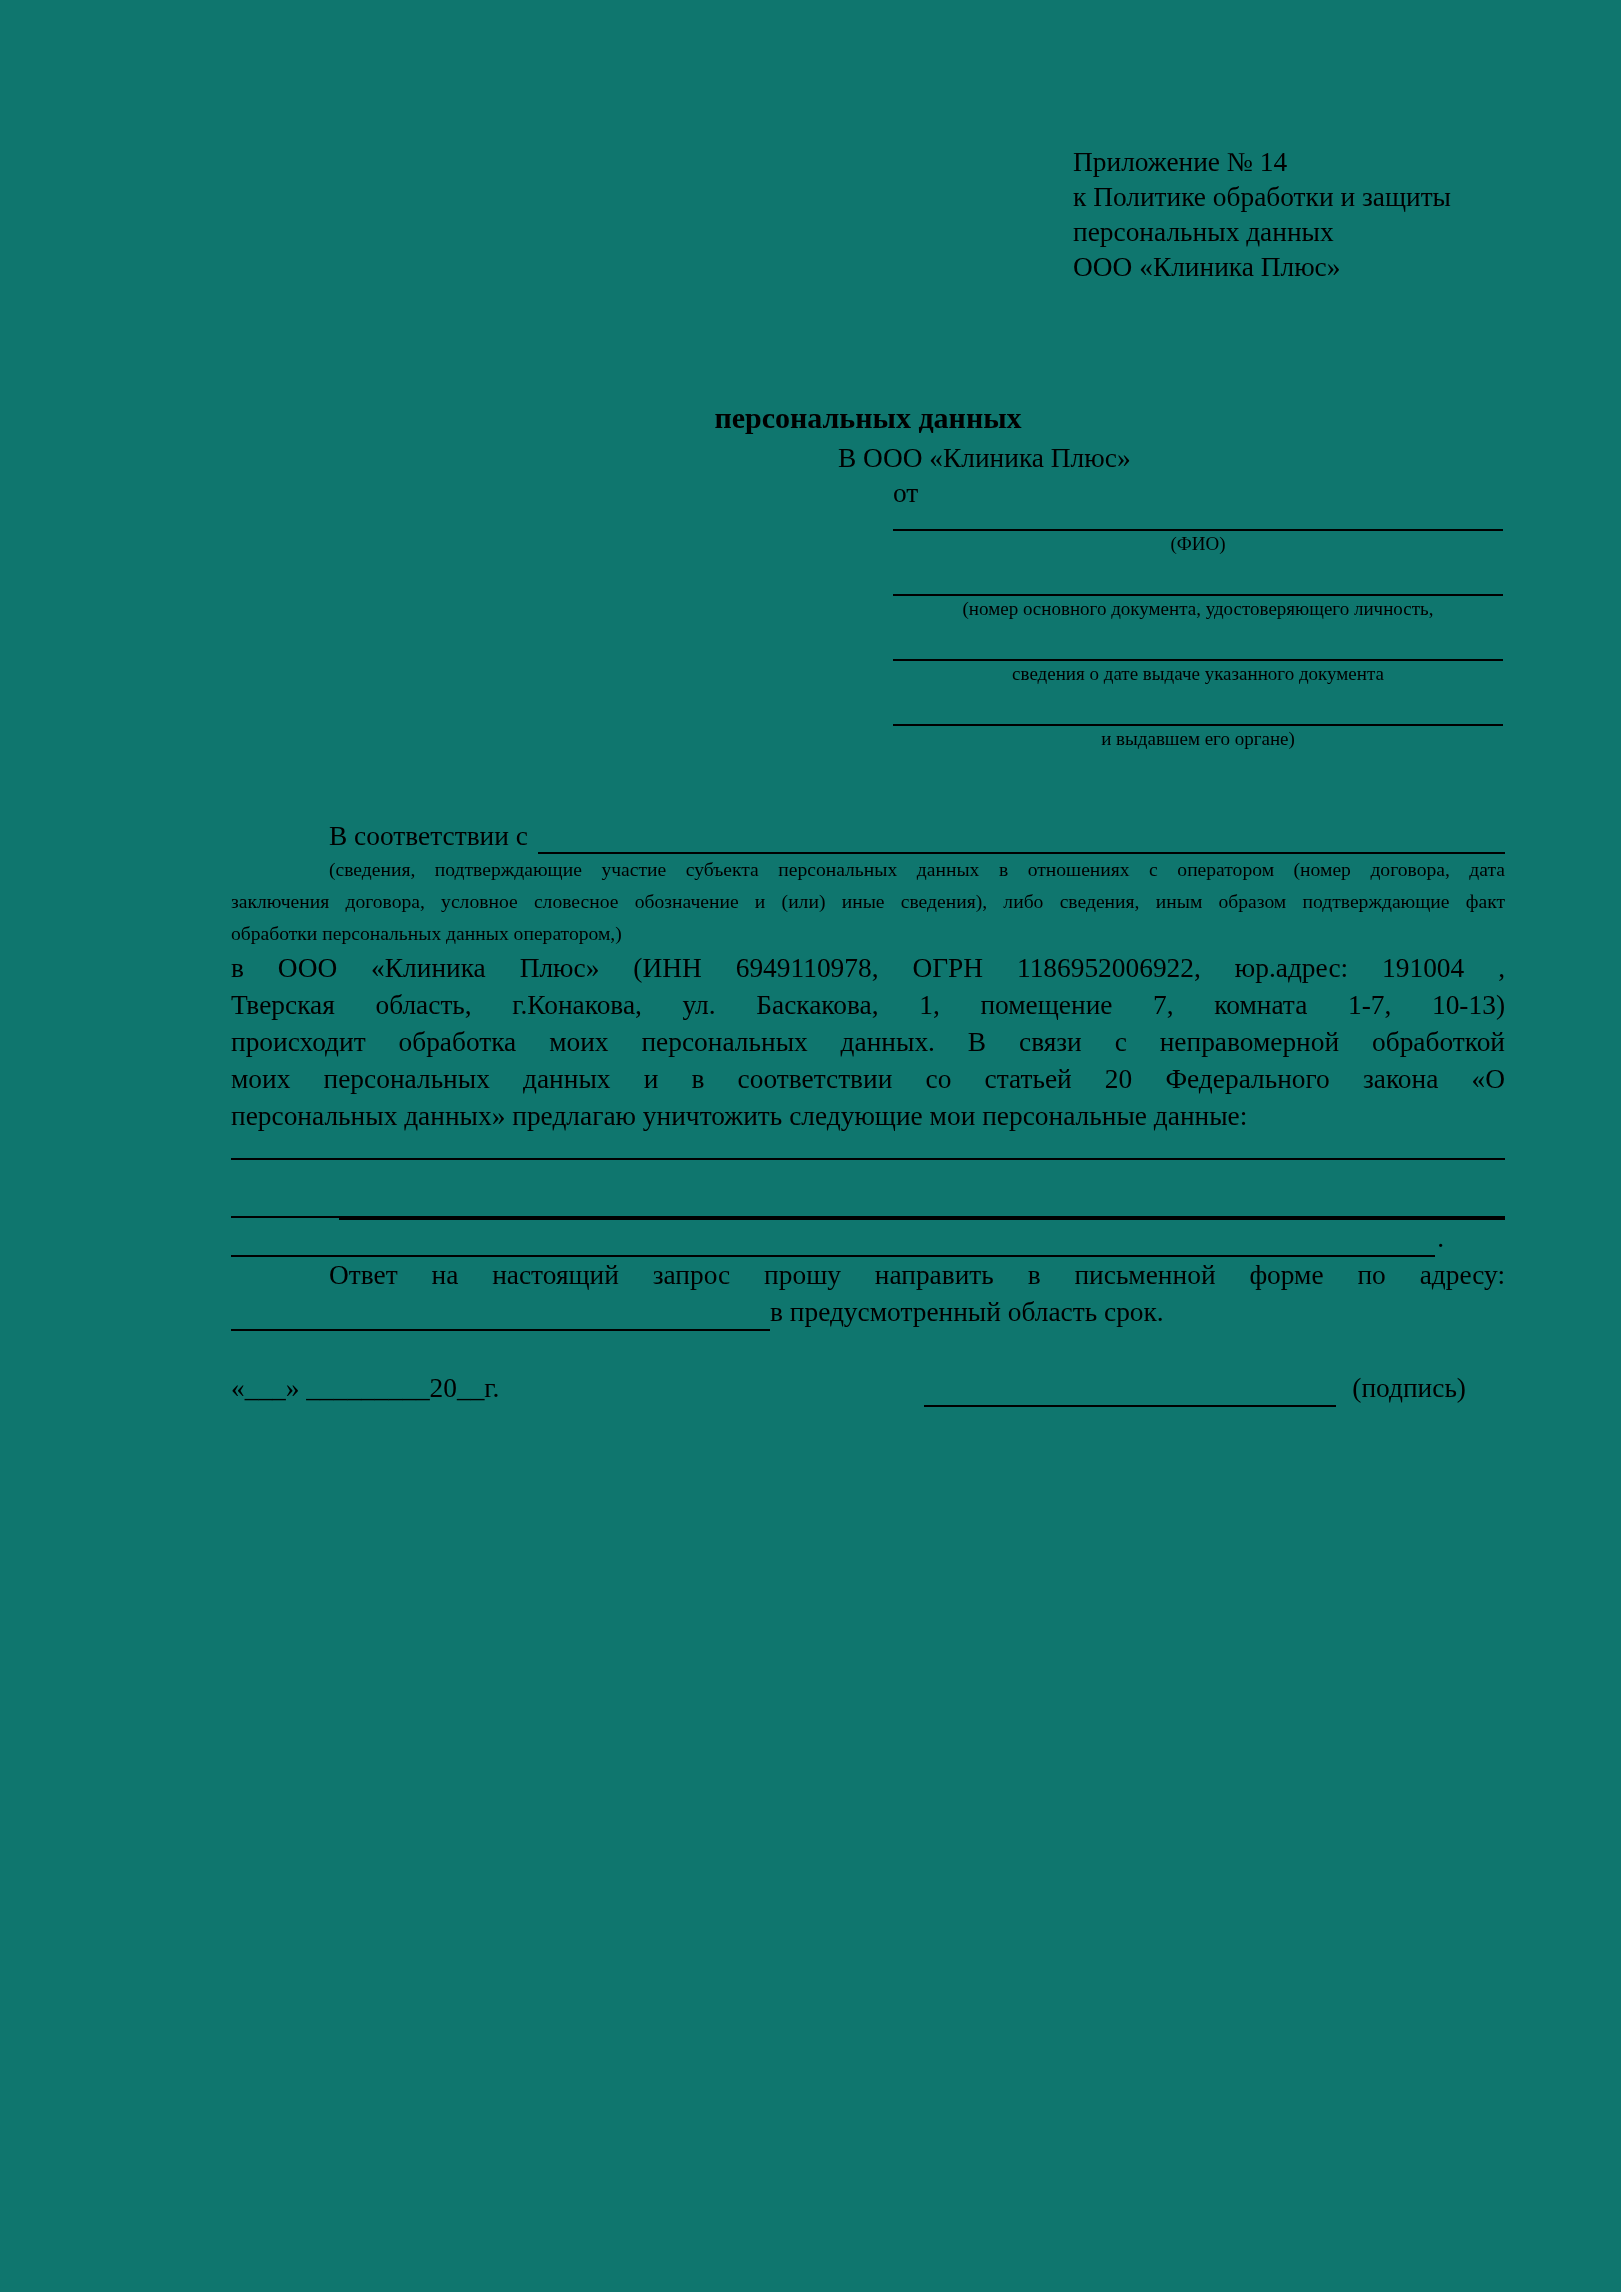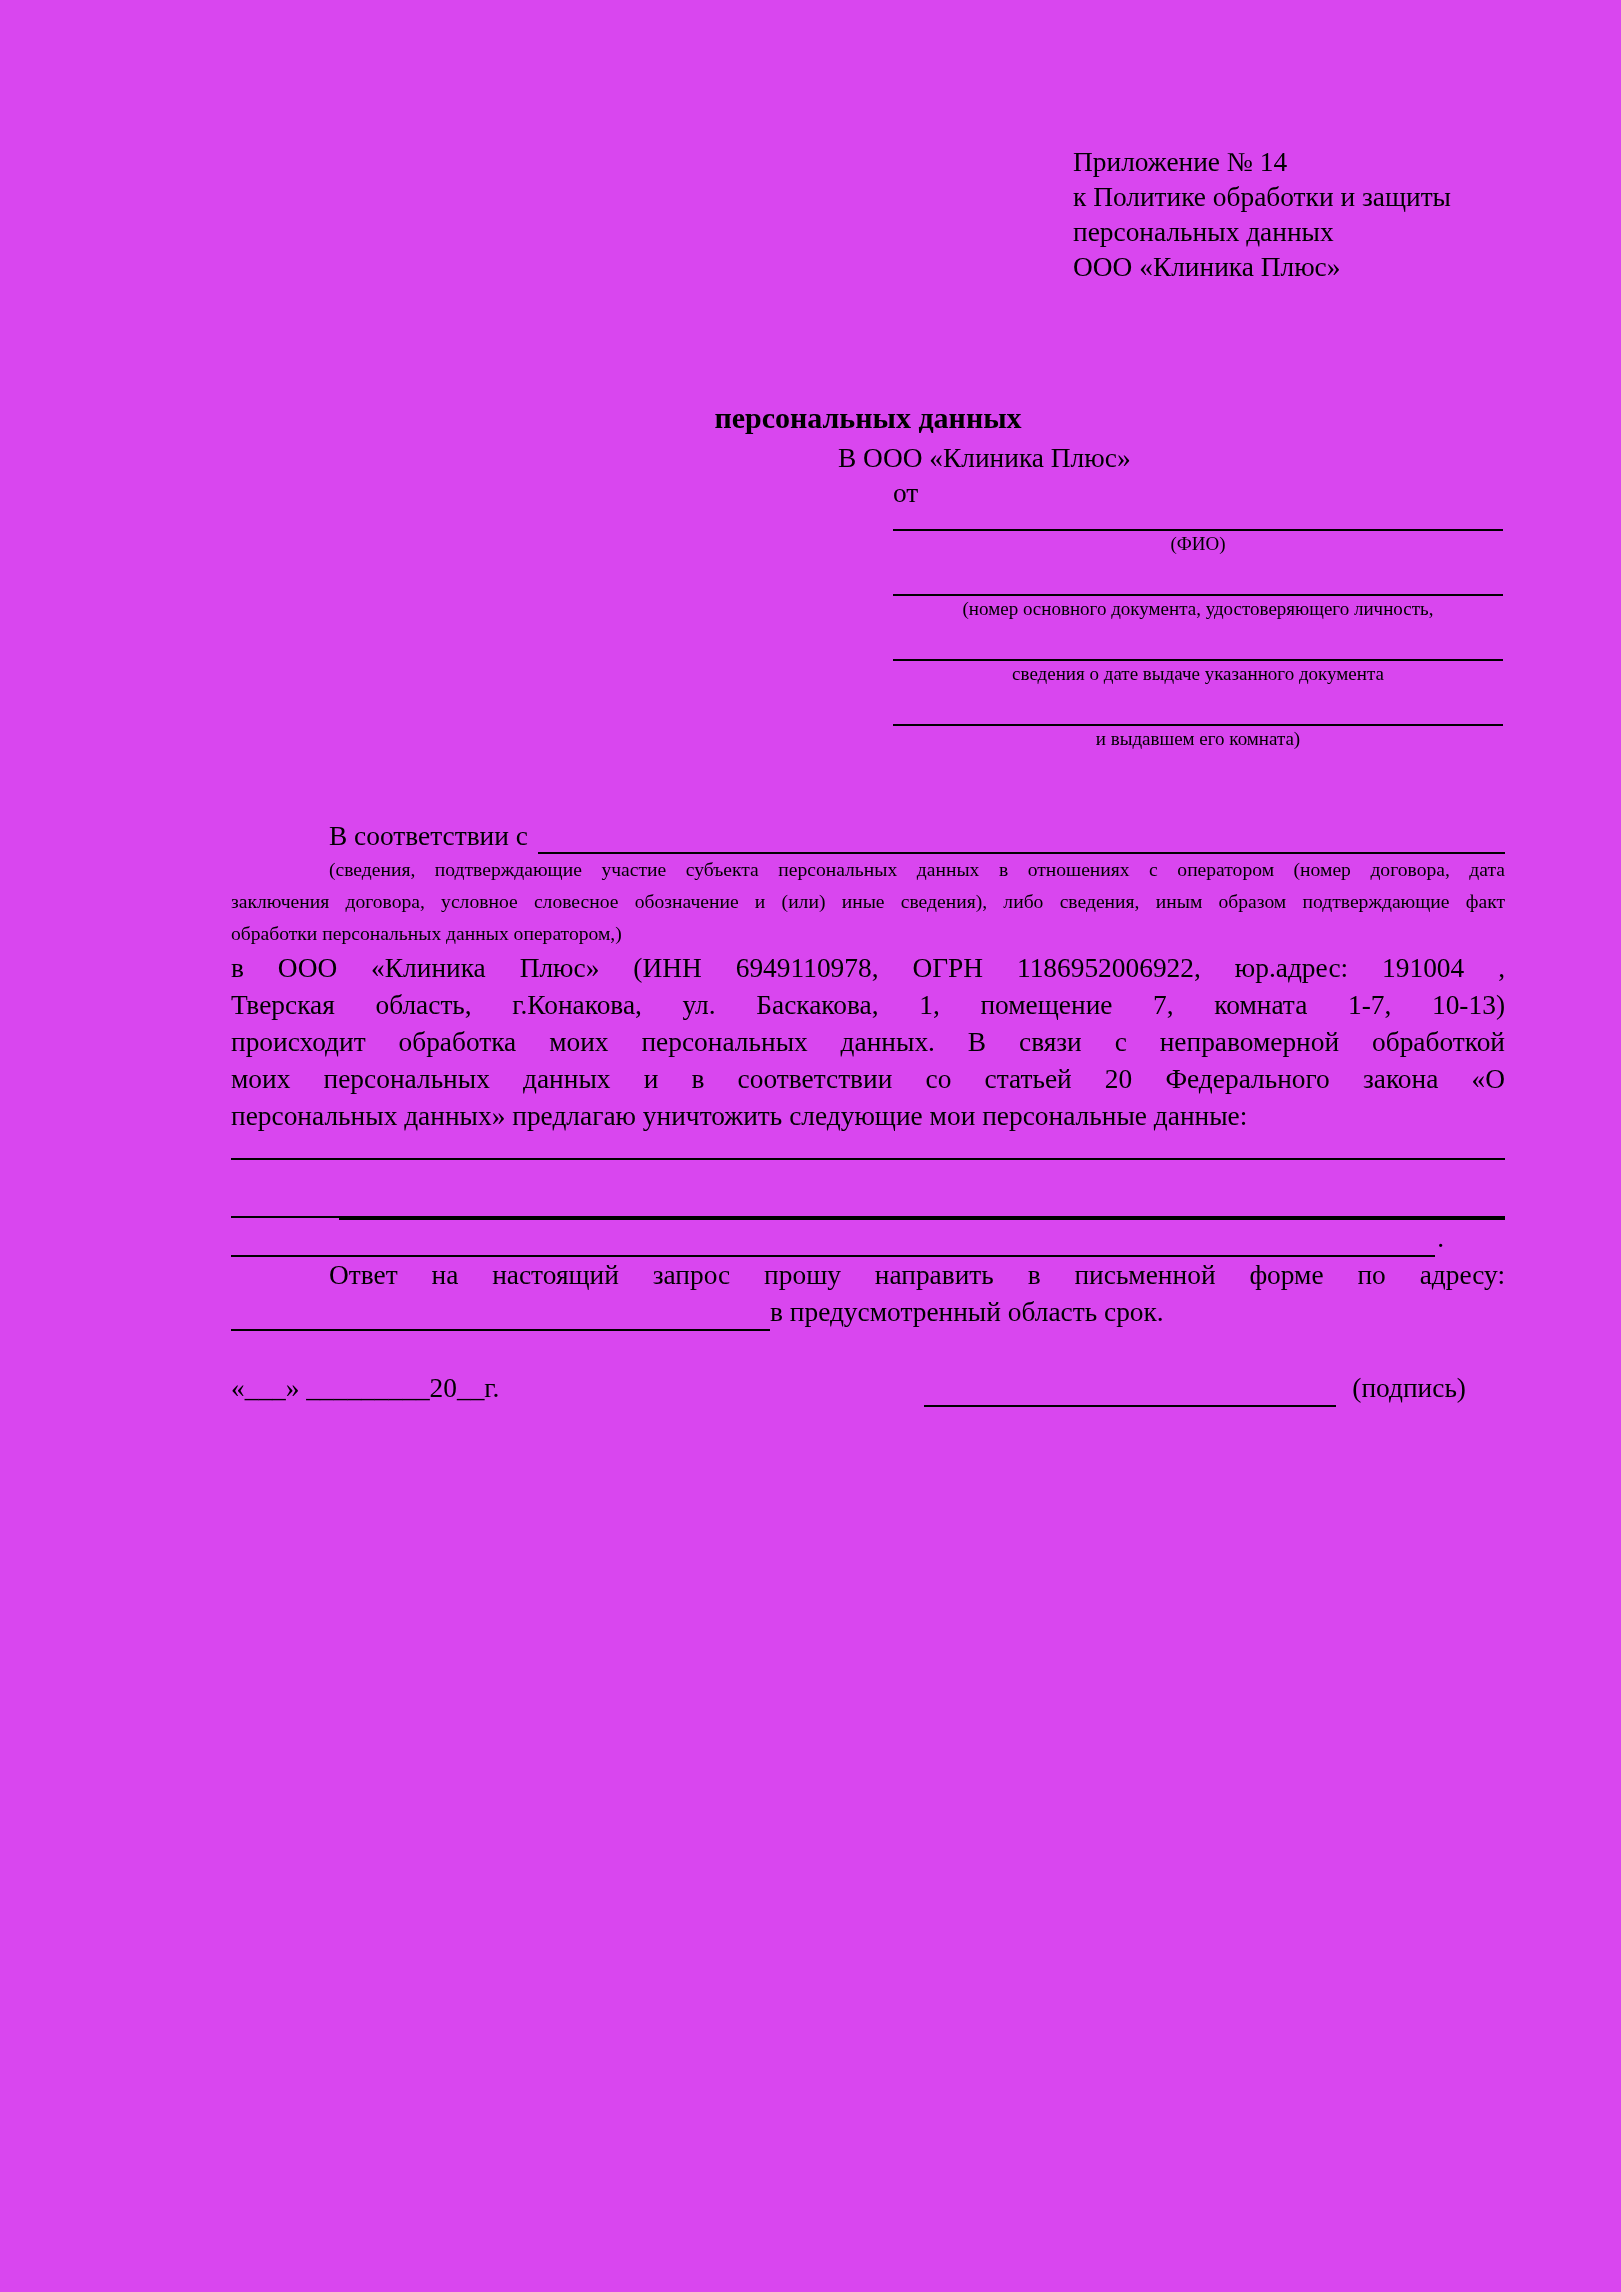--- a/index.html
+++ b/index.html
@@ -4,21 +4,21 @@
 <style>
   html, body {
     margin: 0;
     padding: 0;
     background: #ffffff;
   }
   .page {
     position: relative;
     width: 1621px;
     height: 2293px;
-    background: #d946ef;
+    background: #0f766e;
     box-sizing: border-box;
     padding: 145px 116px 0 231px;
     font-family: "Liberation Serif", "DejaVu Serif", serif;
     font-size: 27.4px;
     color: #000;
     overflow: hidden;
   }
   .content { width: 1274px; }
 
   
@@ -157,21 +157,21 @@
     <div class="field">
       <div class="field-line"></div>
       <div class="field-caption">(номер основного документа, удостоверяющего личность,</div>
     </div>
     <div class="field">
       <div class="field-line"></div>
       <div class="field-caption">сведения о дате выдаче указанного документа</div>
     </div>
     <div class="field">
       <div class="field-line"></div>
-      <div class="field-caption">и выдавшем его комната)</div>
+      <div class="field-caption">и выдавшем его органе)</div>
     </div>
 
     <div class="accordance">
       <span class="acc-label">В соответствии с</span>
       <span class="fill"></span>
     </div>
 
     <div class="small-print">
       <div class="jline first">(сведения, подтверждающие участие субъекта персональных данных в отношениях с оператором (номер договора, дата</div>
       <div class="jline">заключения договора, условное словесное обозначение и (или) иные сведения), либо сведения, иным образом подтверждающие факт</div>

